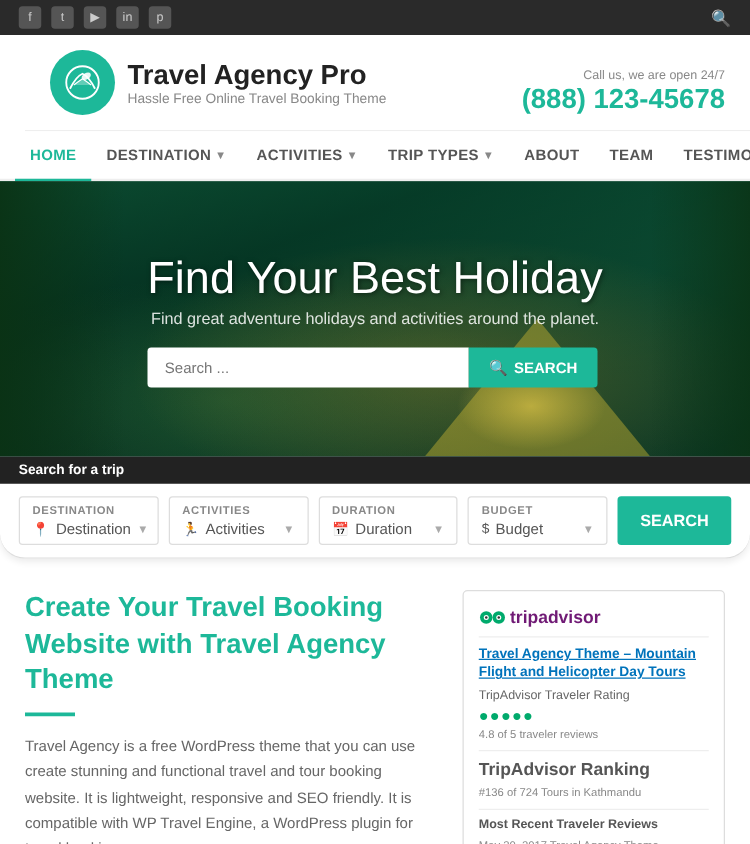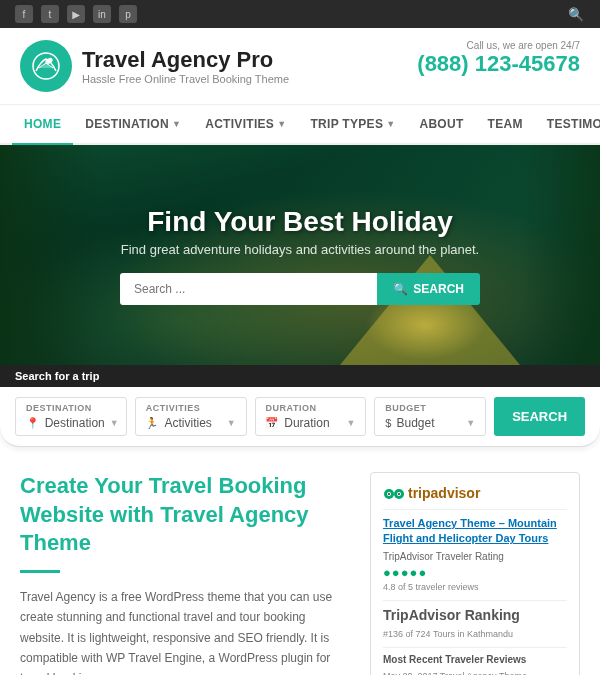--- a/index.html
+++ b/index.html
@@ -24,22 +24,23 @@
       color: #ccc; font-size: 10px; cursor: pointer;
     }
     .top-bar-search { color: #ccc; cursor: pointer; font-size: 13px; }
 
     
     .header {
       background: #fff;
       padding: 12px 20px;
       display: flex;
       justify-content: space-between;
-      align-items: flex-start;
+      align-items: flex-end;
       border-bottom: 1px solid #eee;
+      margin-left: 20px;
     }
     .logo-area { display: flex; align-items: center; gap: 10px; }
     .logo-circle {
       width: 52px; height: 52px;
       background: #1db899;
       border-radius: 50%;
       display: flex; align-items: center; justify-content: center;
       flex-shrink: 0;
     }
     .logo-circle svg { width: 30px; height: 30px; }
@@ -122,22 +123,22 @@
       right: 0; top: 0;
       width: 80px; height: 220px;
       background: linear-gradient(to left, rgba(10,50,20,0.8), transparent);
     }
     .hero-content {
       position: relative; z-index: 2;
       text-align: center;
       padding: 0 20px;
     }
     .hero-title {
-      font-size: 28px;
-      font-weight: bold;
+      font-size: 36px;
+      font-weight: normal;
       color: #fff;
       text-shadow: 1px 1px 4px rgba(0,0,0,0.5);
       margin-bottom: 4px;
     }
     .hero-subtitle {
       font-size: 13px;
       color: rgba(255,255,255,0.85);
       margin-bottom: 16px;
     }
     .hero-search {
@@ -255,21 +256,21 @@
       flex-shrink: 0;
       border: 1px solid #ddd;
       border-radius: 4px;
       padding: 12px;
       font-size: 11px;
     }
     .ta-logo {
       display: flex; align-items: center; gap: 5px;
       margin-bottom: 8px;
     }
-    .ta-logo-text { font-size: 14px; color: #a16207; font-weight: bold; }
+    .ta-logo-text { font-size: 14px; color: #701a75; font-weight: bold; }
     .ta-title {
       font-size: 11px;
       font-weight: bold;
       color: #0073bb;
       margin-bottom: 4px;
       line-height: 1.4;
       text-decoration: underline;
       cursor: pointer;
     }
     .ta-rating-label { font-size: 10px; color: #666; margin-bottom: 3px; }

